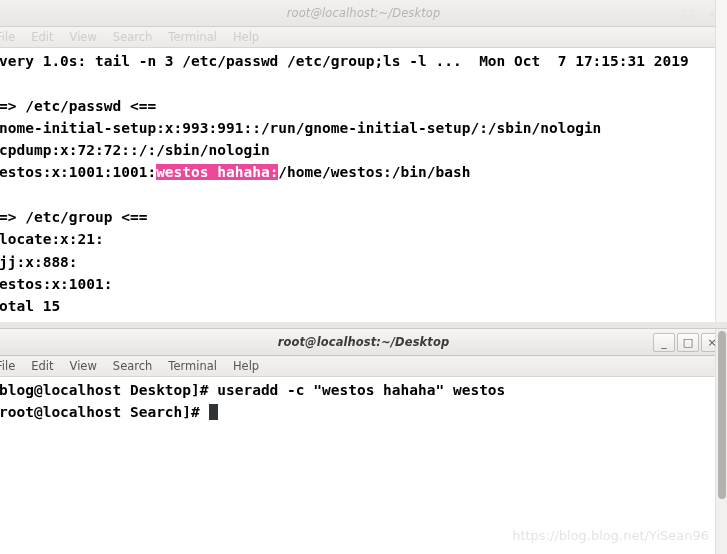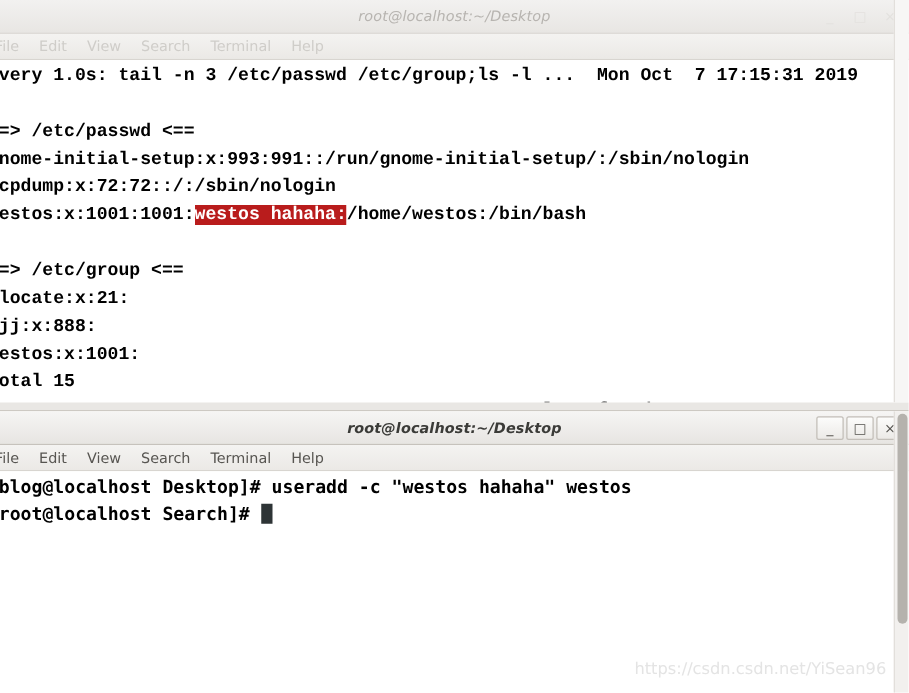--- a/index.html
+++ b/index.html
@@ -116,21 +116,21 @@
     overflow: hidden;
     position: relative;
     box-sizing: border-box;
   }
   .term .line {
     height: 22.3px;
     padding-left: 0;
     margin-left: -1px;
   }
   .sel {
-    background: #b91c1c;
+    background: #ec4899;
     color: #ffffff;
     text-align: right;
   }
   .cursor {
     display: inline-block;
     width: 9px;
     height: 16px;
     background: #2e3436;
     vertical-align: -3px;
   }
@@ -159,21 +159,20 @@
 
   
   #win1 {
     left: 0;
     top: 0;
     width: 727px;
     height: 322px;
   }
   #win1 .term {
     height: 275px;
-    font-family: Liberation Mono, monospace;
   }
   
   #gap {
     position: absolute;
     left: 0;
     top: 322px;
     width: 727px;
     height: 6px;
     background: #e9e7e4;
   }
@@ -252,14 +251,14 @@
     <span class="menu-item">Terminal</span>
     <span class="menu-item">Help</span>
   </div>
 
   <div class="term" id="term2"><div class="line"><span>blog@localhost Desktop]# useradd -c "westos hahaha" westos</span></div><div class="line"><span>root@localhost Search]# </span><span class="cursor"></span></div></div>
 
   <div class="vscroll dark">
     <div class="thumb" style="top:2px;height:168px;"></div>
   </div>
 
-  <div class="watermark">https://csdn.csdn.net/YiSean96</div>
+  <div class="watermark">https://blog.blog.net/YiSean96</div>
 </div>
 
 </body></html>

